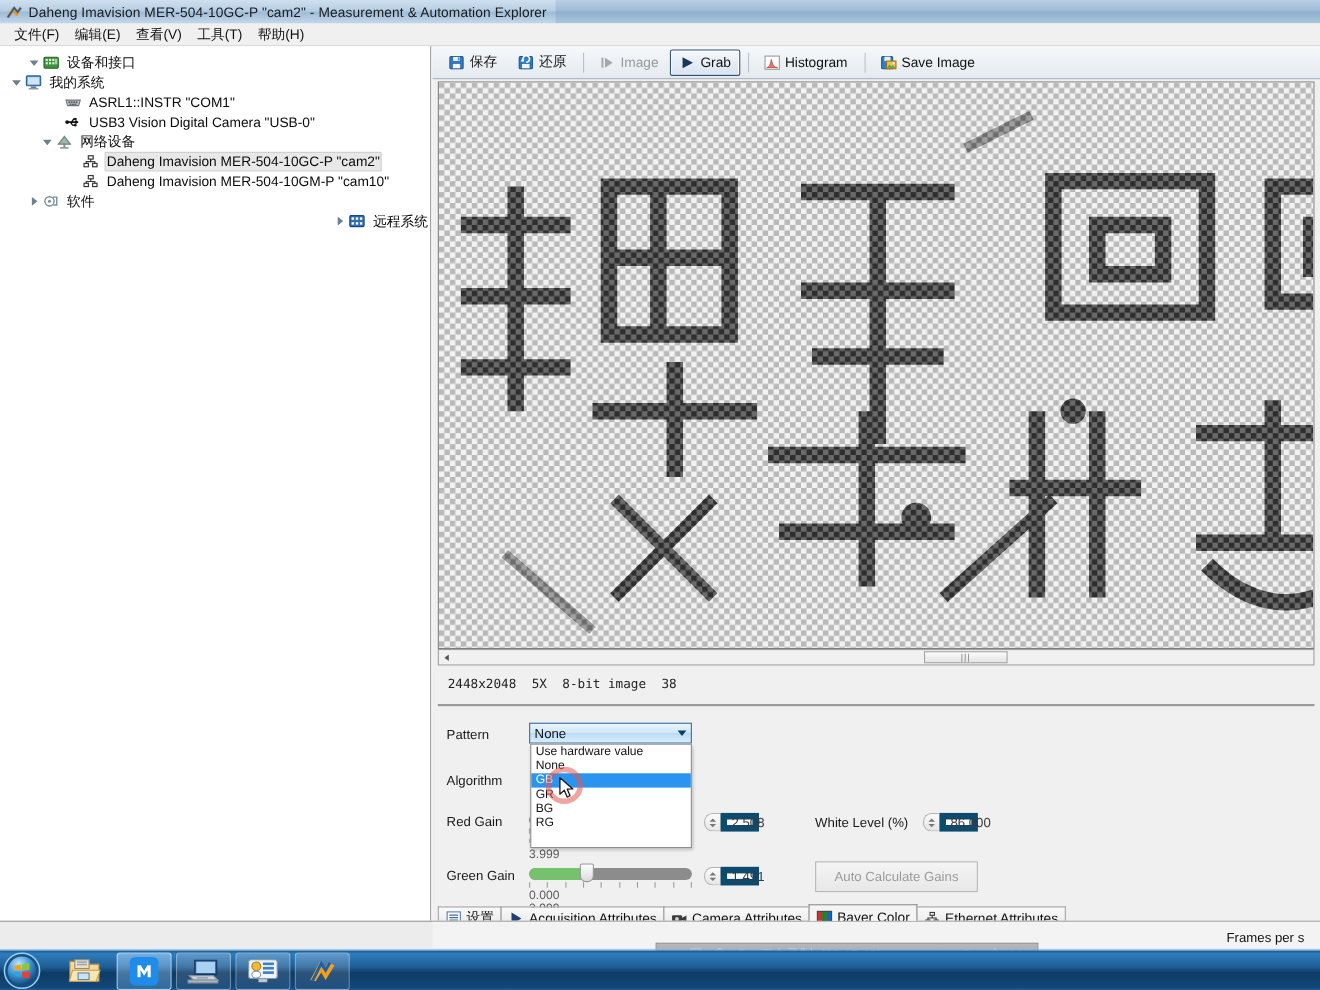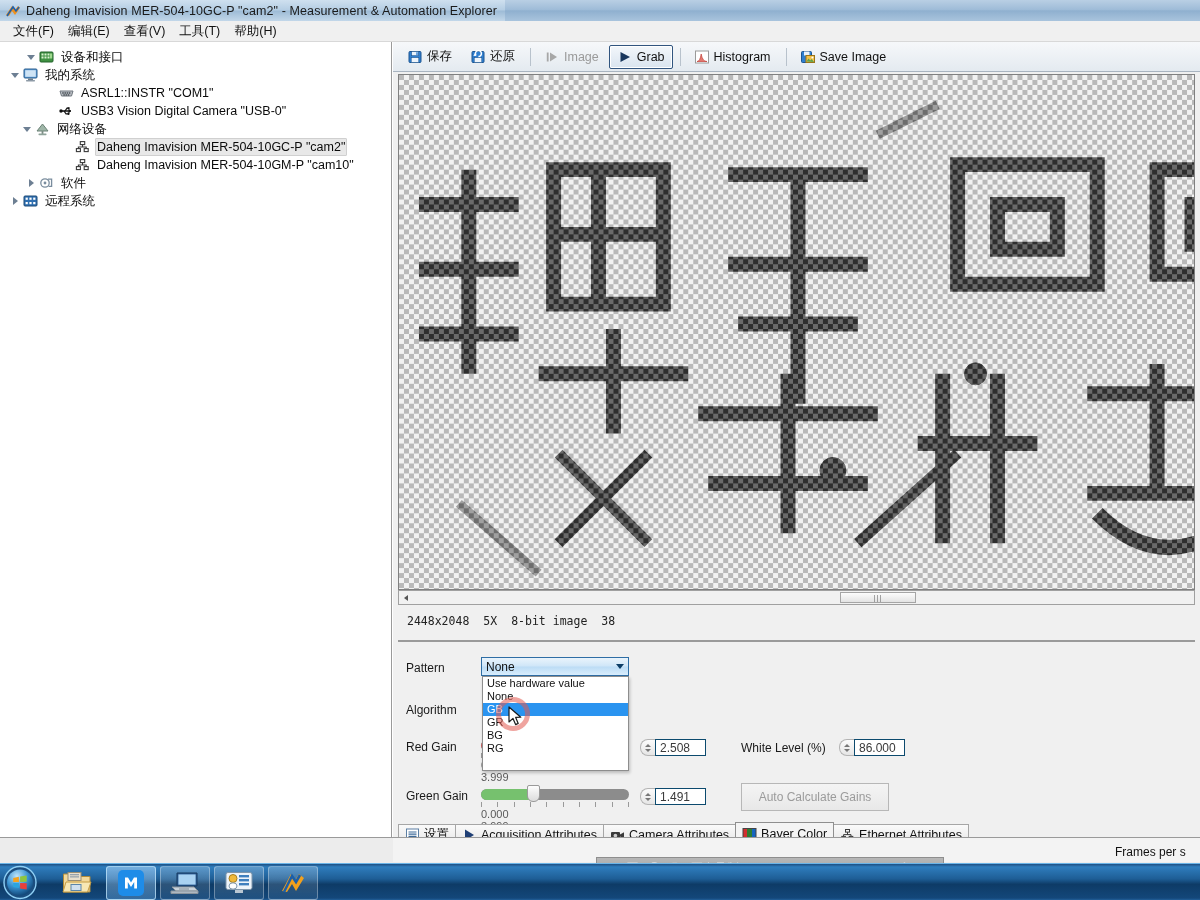--- a/index.html
+++ b/index.html
@@ -154,21 +154,21 @@
   .spin-btns{
     width:15px;height:17px;border:1px solid #b4b4b4;border-right:none;
     background:linear-gradient(to bottom,#fbfbfb,#e6e6e6);
     border-radius:8px 0 0 8px;box-sizing:border-box;
     display:flex;flex-direction:column;align-items:center;justify-content:center;gap:2px;
   }
   .spin-btns i{width:0;height:0;display:block;}
   .spin-up{border-bottom:3px solid #777;border-left:3px solid transparent;border-right:3px solid transparent;}
   .spin-dn{border-top:3px solid #777;border-left:3px solid transparent;border-right:3px solid transparent;}
   .spin-val{
-    width:51px;height:17px;border:1px solid #0c4a6e;background:#fff;
+    width:35px;height:17px;border:6px solid #0c4a6e;background:#fff;
     box-sizing:border-box;display:flex;align-items:center;padding-left:4px;
     font-size:12px;color:#3a3a3a;
   }
   .btn-flat{
     position:absolute;width:148px;height:28px;border:1px solid #b7b7b7;
     background:linear-gradient(to bottom,#f4f4f4,#e8e8e8);
     display:flex;align-items:center;justify-content:center;
     font-size:12px;color:#9b9b9b;box-sizing:border-box;
   }
 
@@ -329,21 +329,21 @@
               <path d="M13 8 L10.5 5.6 L10.5 10.4 Z" fill="#111"></path>
               <path d="M7 8 L9 5.2 L10.4 5.2" stroke="#111" stroke-width="1.2" fill="none"></path>
               <rect x="9.6" y="4.2" width="2" height="2" fill="#111"></rect>
               <path d="M6 8 L8 10.8 L9.6 10.8" stroke="#111" stroke-width="1.2" fill="none"></path>
               <circle cx="10.4" cy="10.8" r="1.2" fill="#111"></circle>
             </svg>
         </span>
         <span class="tlabel">USB3 Vision Digital Camera "USB-0"</span>
       </div>
 
-      <div class="node" style="padding-left:20px;">
+      <div class="node" style="padding-left:36px;">
         <span class="exp">
             <i class="arrow-d"></i>
           </span>
         <span class="ticon">
           <svg width="17" height="16" viewBox="0 0 17 16">
               <path d="M8.5 3 L14 10 L3 10 Z" fill="#9fb6a8" stroke="#6b8276"></path>
               <rect x="7.6" y="10" width="1.8" height="3" fill="#7c8d85"></rect>
               <rect x="4.5" y="12.6" width="8" height="1.6" rx=".6" fill="#8fa39a"></rect>
             </svg>
         </span>
@@ -385,21 +385,21 @@
         <span class="ticon">
           <svg width="17" height="16" viewBox="0 0 17 16">
               <circle cx="7" cy="8" r="4.2" fill="none" stroke="#7a8d9e" stroke-width="1.3"></circle>
               <path d="M10 4.2 L13.6 4.2 L13.6 11.4 L10.6 11.4" fill="none" stroke="#7a8d9e" stroke-width="1.3"></path>
               <circle cx="7" cy="8" r="1.4" fill="#7a8d9e"></circle>
             </svg>
         </span>
         <span class="tlabel">软件</span>
       </div>
 
-      <div class="node" style="padding-left:8px;">
+      <div class="node" style="padding-left:8px;justify-content:flex-end;">
         <span class="exp">
             <i class="arrow-r"></i>
           </span>
         <span class="ticon">
           <svg width="17" height="16" viewBox="0 0 17 16">
               <rect x="2" y="3" width="13" height="10" rx="1" fill="#2f6fb0" stroke="#1d4a77"></rect>
               <g fill="#ffffff">
                 <rect x="3.6" y="4.6" width="2.2" height="2.2"></rect>
                 <rect x="7.4" y="4.6" width="2.2" height="2.2"></rect>
                 <rect x="11.2" y="4.6" width="2.2" height="2.2"></rect>

